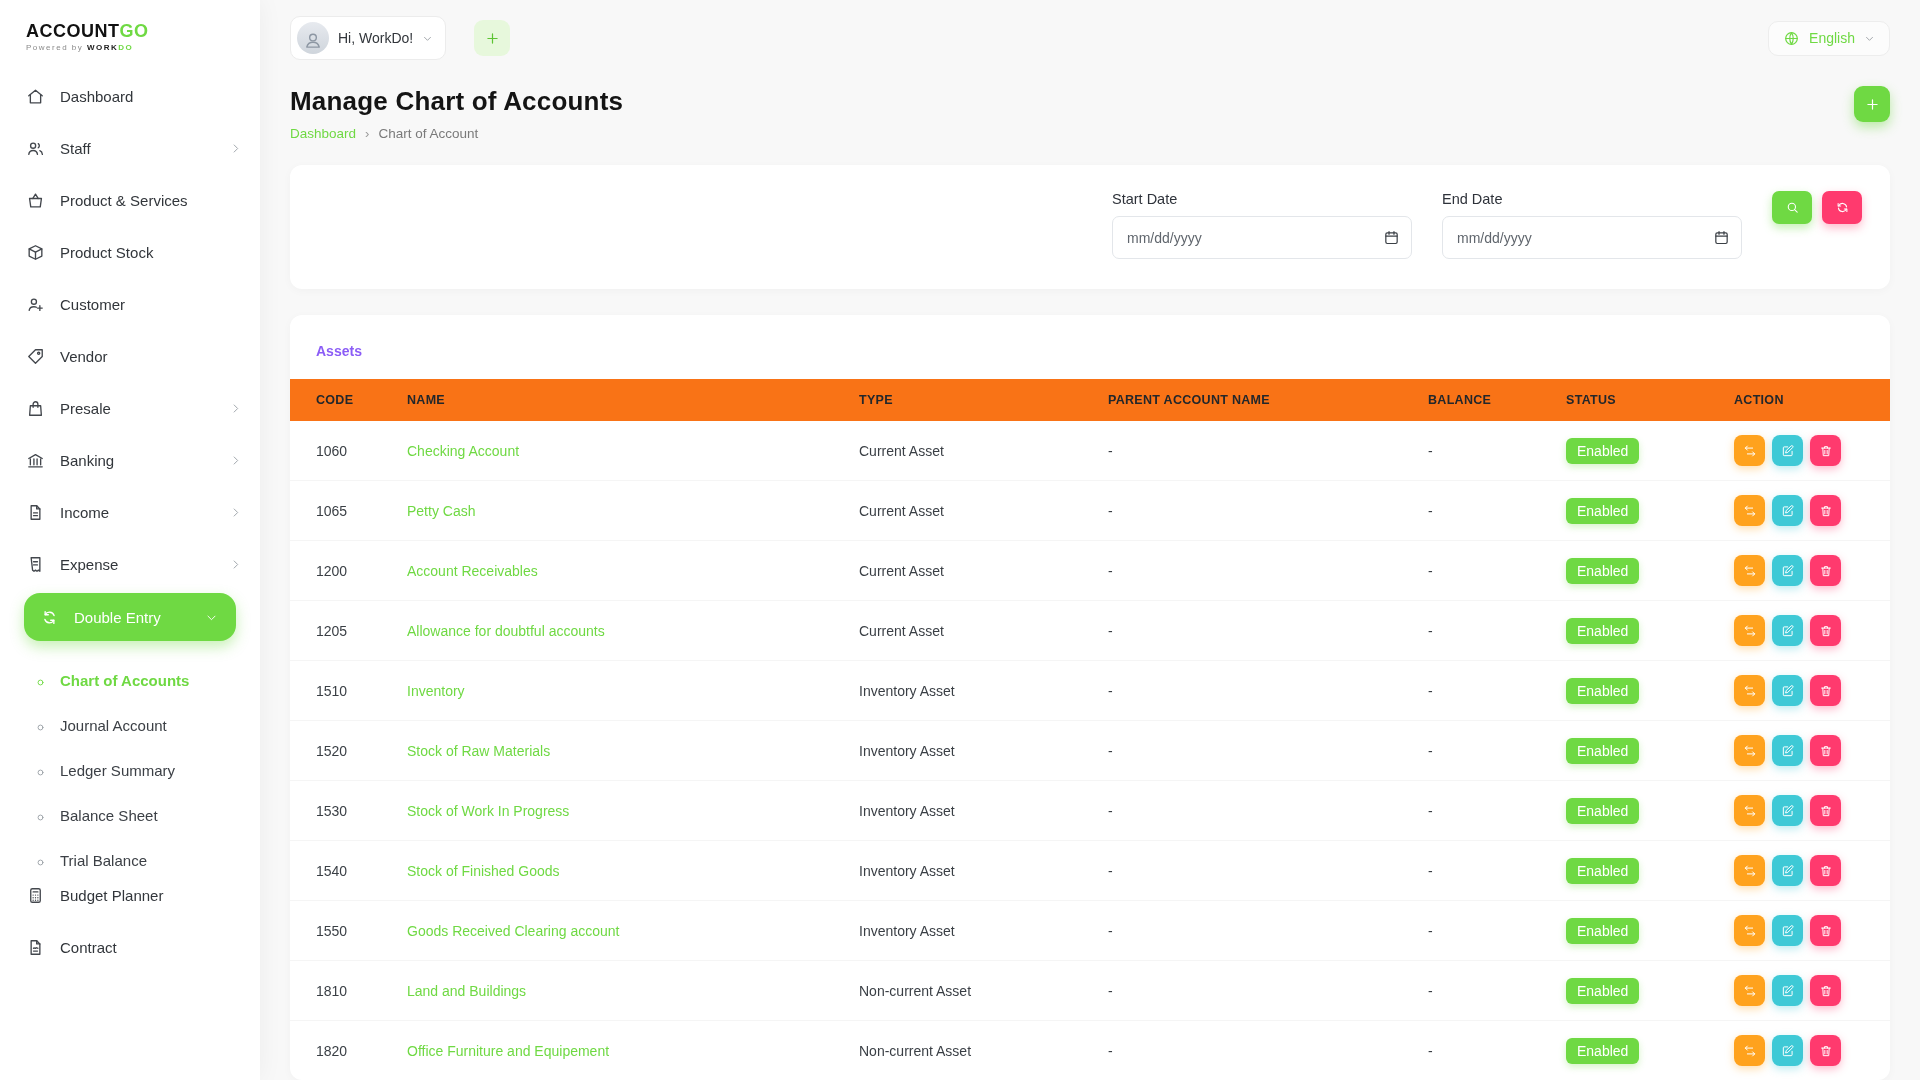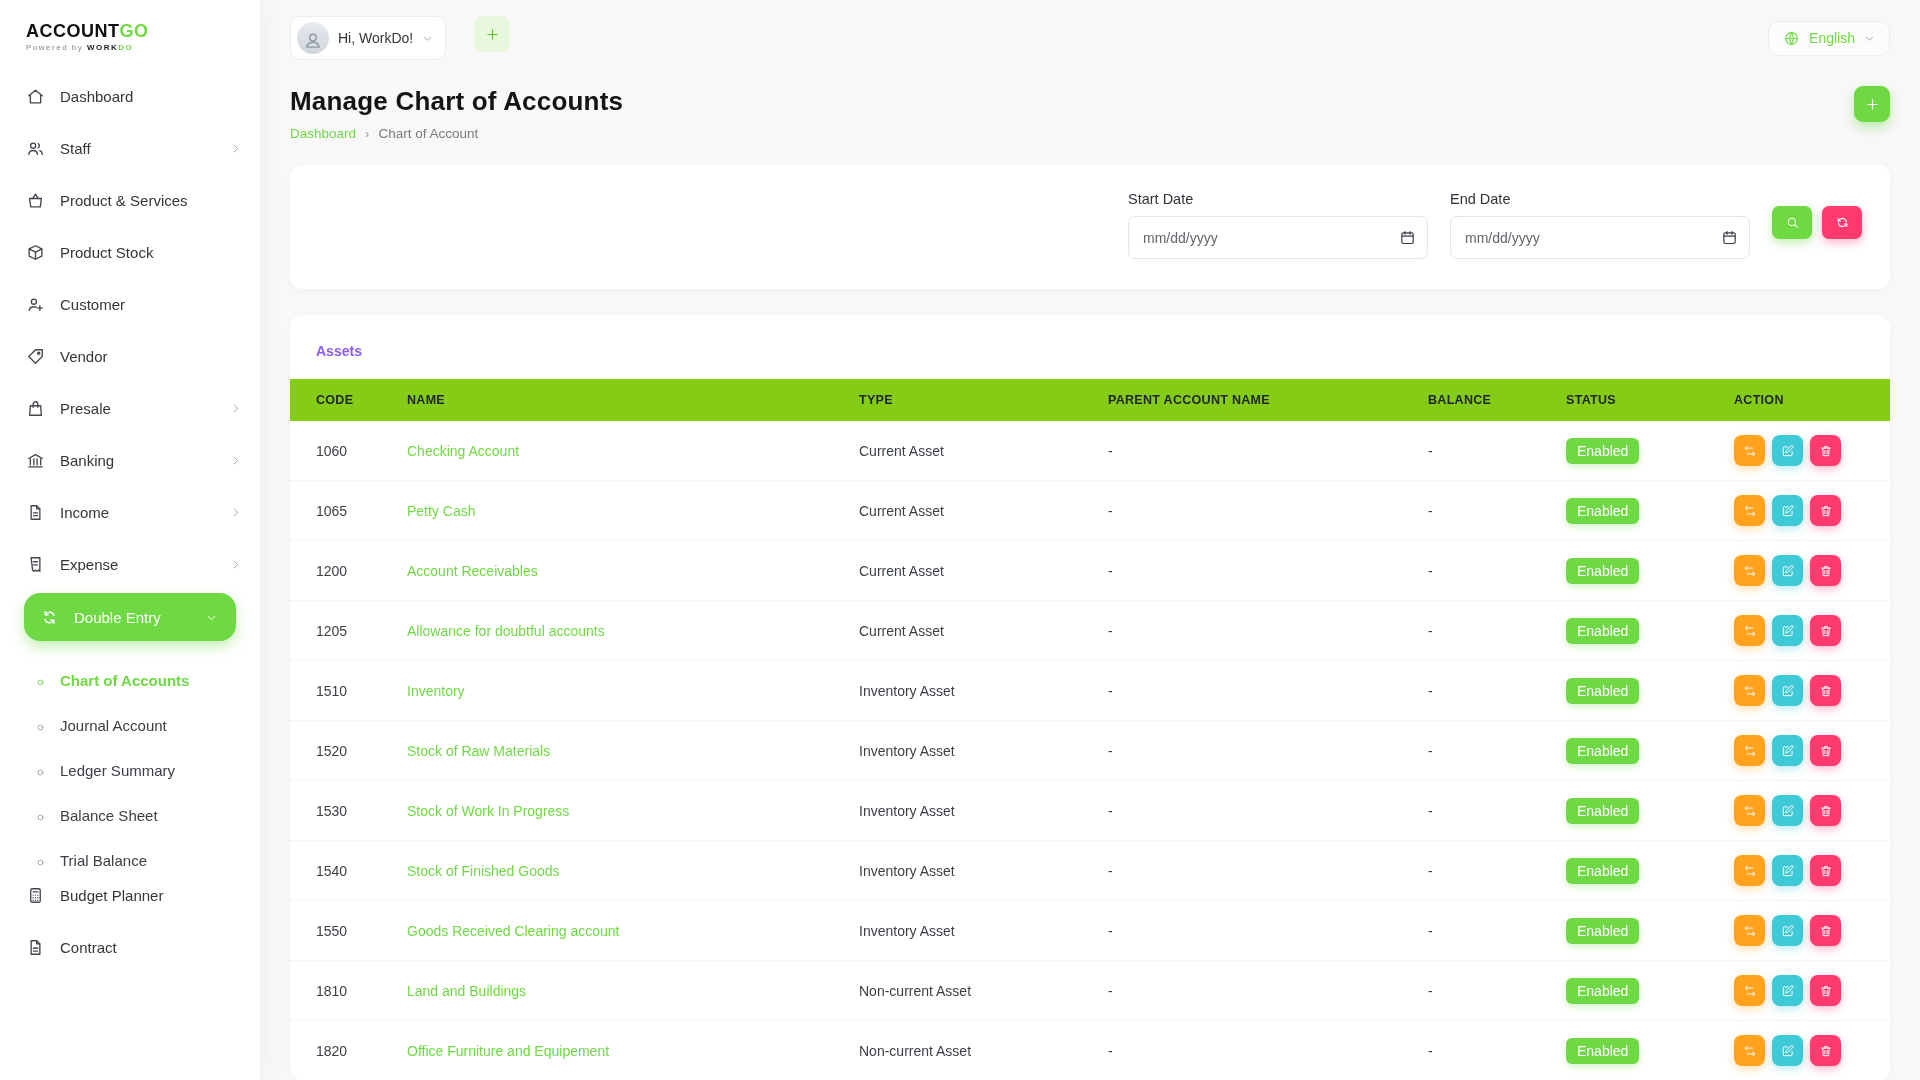--- a/index.html
+++ b/index.html
@@ -24,21 +24,21 @@
   .nav-item.active{background:#6fd943;color:#fff;border-radius:16px;margin:3px 24px;height:48px;padding-left:16px;box-shadow:0 6px 14px rgba(111,217,67,.38)}
   .nav-item.active .ico,.nav-item.active .chev{color:#fff}
   .nav-sub{display:flex;align-items:flex-end;gap:13px;height:45px;padding:0 18px 0 34px;color:#3c4046;font-size:15px;cursor:pointer}
   .nav-sub .ico{width:13px;height:13px;color:#9aa0a6;flex:none}
   .nav-sub.active{color:#6fd943;font-weight:700}
   .nav-sub.active .ico{color:#6fd943}
 
   
   .main-wrap{margin-left:260px;height:1080px}
   .topbar{display:flex;align-items:center;justify-content:space-between;padding:16px 30px 10px}
-  .top-left{display:flex;align-items:flex-start;gap:28px}
+  .top-left{display:flex;align-items:center;gap:28px}
   .user-chip{display:flex;align-items:center;gap:9px;background:#fff;border:1px solid #ececec;border-radius:10px;padding:5px 12px 5px 6px;cursor:pointer}
   .avatar{width:32px;height:32px;border-radius:50%;background:linear-gradient(180deg,#e7eaef,#cfd5dc);display:flex;align-items:center;justify-content:center;overflow:hidden}
   .avatar .ico{width:20px;height:20px;color:#8d97a3;margin-top:4px}
   .user-chip .greet{font-size:14px;color:#32363b}
   .user-chip .chev{width:11px;height:11px;color:#8a8f96}
   .plus-soft{width:36px;height:36px;border-radius:9px;background:#e7f8dc;color:#5cc432;display:flex;align-items:center;justify-content:center}
   .plus-soft .ico{width:17px;height:17px}
   .lang-chip{display:flex;align-items:center;gap:9px;background:#fcfcfc;border:1px solid #ededed;border-radius:10px;padding:8px 14px;cursor:pointer}
   .lang-chip .globe{width:17px;height:17px;color:#6fd943}
   .lang-chip .lbl{color:#6fd943;font-size:14px}
@@ -49,38 +49,38 @@
   .page-head{position:relative;margin-top:12px}
   .page-title{font-size:26px;font-weight:700;color:#141414;letter-spacing:.2px}
   .breadcrumb{display:flex;align-items:center;gap:9px;margin-top:9px;font-size:13.5px}
   .breadcrumb .crumb-link{color:#6fd943}
   .breadcrumb .sep{color:#9a9a9a;font-size:13px}
   .breadcrumb .current{color:#7a7a7a}
   .add-btn{position:absolute;right:0;top:0;width:36px;height:36px;border-radius:9px;background:#6fd943;color:#fff;display:flex;align-items:center;justify-content:center;box-shadow:0 5px 12px rgba(111,217,67,.45)}
   .add-btn .ico{width:17px;height:17px}
 
   
-  .filter-card{margin-top:24px;background:#fff;border-radius:12px;box-shadow:0 2px 10px rgba(0,0,0,.03);padding:26px 28px 30px;display:flex;justify-content:flex-end;align-items:center;gap:22px}
+  .filter-card{margin-top:24px;background:#fff;border-radius:12px;box-shadow:0 2px 10px rgba(0,0,0,.03);padding:26px 28px 30px;display:flex;justify-content:flex-end;align-items:flex-start;gap:30px}
   .field{width:300px}
   .field .f-label{display:block;font-size:14.5px;color:#2e323a;margin-bottom:9px}
   .inp-wrap{position:relative}
   .inp-wrap input{width:100%;height:43px;border:1px solid #e3e6ea;border-radius:7px;padding:0 40px 0 14px;font-size:14px;color:#555;font-family:inherit;outline:none;background:#fff}
   .inp-wrap input::placeholder{color:#60666d}
   .inp-wrap .cal{position:absolute;right:12px;top:13px;width:17px;height:17px;color:#3a3f45}
   .filter-btns{display:flex;gap:10px;margin-bottom:5px}
   .sq-btn{width:40px;height:33px;border-radius:7px;color:#fff;display:flex;align-items:center;justify-content:center}
   .sq-btn .ico{width:15px;height:15px}
   .sq-btn.green{background:#6fd943;box-shadow:0 4px 10px rgba(111,217,67,.4)}
   .sq-btn.pink{background:#ff3a6e;box-shadow:0 4px 10px rgba(255,58,110,.35)}
 
   
   .table-card{margin-top:26px;background:#fff;border-radius:12px;box-shadow:0 2px 10px rgba(0,0,0,.03);padding-top:28px;overflow:hidden}
   .section-title{font-size:14px;font-weight:700;color:#8b5cf6;padding:0 26px;margin-bottom:20px}
   table{width:100%;border-collapse:collapse}
-  thead tr{background:#84cc16}
+  thead tr{background:#f97316}
   th{text-align:left;font-size:12.5px;font-weight:700;color:#23272b;padding:14px 10px;letter-spacing:.3px;white-space:nowrap}
   th:first-child,td:first-child{padding-left:26px}
   td{padding:14px 10px;font-size:14px;color:#3a3f45;border-bottom:1px solid #f5f5f5}
   tbody tr:last-child td{border-bottom:none}
   .name-link{color:#6fd943;cursor:pointer}
   .badge{display:inline-block;background:#6fd943;color:#fff;font-size:14px;padding:5px 11px;border-radius:6px;box-shadow:0 3px 7px rgba(111,217,67,.3)}
   .actions{white-space:nowrap}
   .act{width:31px;height:31px;border-radius:8px;color:#fff;display:inline-flex;align-items:center;justify-content:center;margin-right:7px;vertical-align:middle}
   .act .ico{width:14px;height:14px}
   .act.orange{background:#ffa21d;box-shadow:0 3px 8px rgba(255,162,29,.35)}

